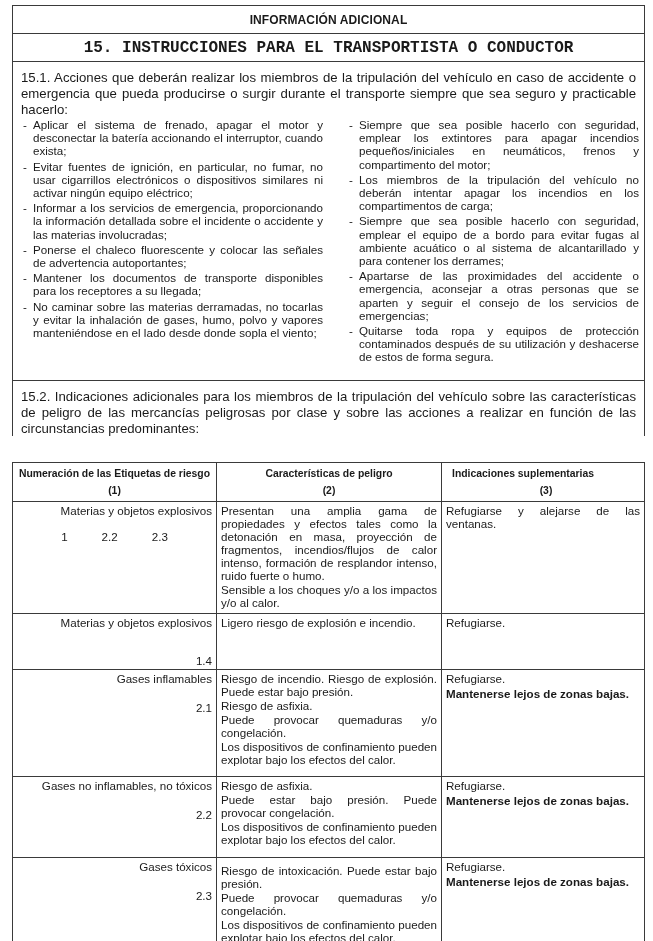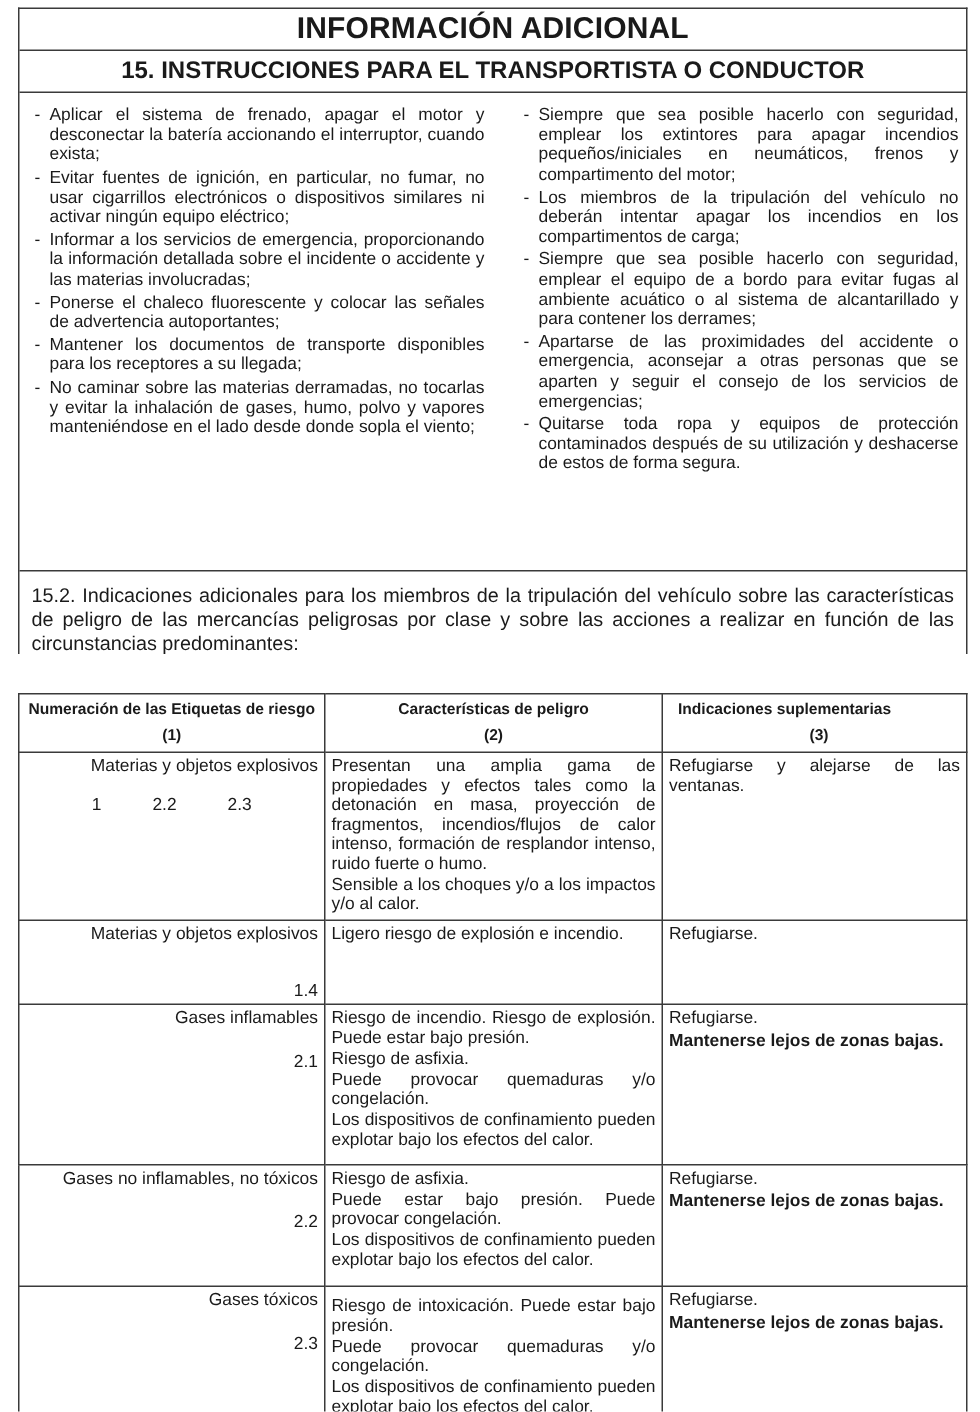--- a/index.html
+++ b/index.html
@@ -7,26 +7,26 @@
     width: 653px; height: 941px; position: relative; overflow: hidden;
     font-family: "Liberation Sans", sans-serif; color: #1a1a1a;
   }
   .sheet {
     position: absolute; left: 12px; top: 5px; width: 631px;
     border: 1px solid #3a3a3a; border-bottom: none;
   }
   .title-bar {
     height: 27px; border-bottom: 1px solid #3a3a3a;
     display: flex; align-items: center; justify-content: center;
-    font-weight: bold; font-size: 20px; letter-spacing: 0.1px;
+    font-weight: bold; font-size: 12px; letter-spacing: 0.1px;
   }
   .section-bar {
     height: 27px; border-bottom: 1px solid #3a3a3a;
     display: flex; align-items: center; justify-content: center;
-    font-weight: bold; font-size: 16px;
+    font-weight: bold; font-size: 16px; font-family: Liberation Mono, monospace;
   }
   .block-151 {
     height: 319px; border-bottom: 1px solid #3a3a3a;
     padding: 8px 8px 0 8px; box-sizing: border-box;
   }
   .intro {
     font-size: 13.2px; line-height: 16px; text-align: justify; margin: 0;
   }
   .cols { display: flex; gap: 20px; margin-top: 0px; }
   .col { flex: 1; }
@@ -60,20 +60,21 @@
   .c3 p + p { margin-top: 2px; font-weight: bold; }
 </style>
 </head>
 <body>
 
 <div class="sheet">
   <div class="title-bar">INFORMACIÓN ADICIONAL</div>
   <div class="section-bar">15. INSTRUCCIONES PARA EL TRANSPORTISTA O CONDUCTOR</div>
 
   <div class="block-151">
+    <p class="intro">15.1. Acciones que deberán realizar los miembros de la tripulación del vehículo en caso de accidente o emergencia que pueda producirse o surgir durante el transporte siempre que sea seguro y practicable hacerlo:</p>
     <div class="cols">
       <div class="col left">
         <div class="bullet">
             <span class="dash">-</span>
             <span class="btext">Aplicar el sistema de frenado, apagar el motor y desconectar la batería accionando el interruptor, cuando exista;</span>
           </div>
         <div class="bullet">
             <span class="dash">-</span>
             <span class="btext">Evitar fuentes de ignición, en particular, no fumar, no usar cigarrillos electrónicos o dispositivos similares ni activar ningún equipo eléctrico;</span>
           </div>

